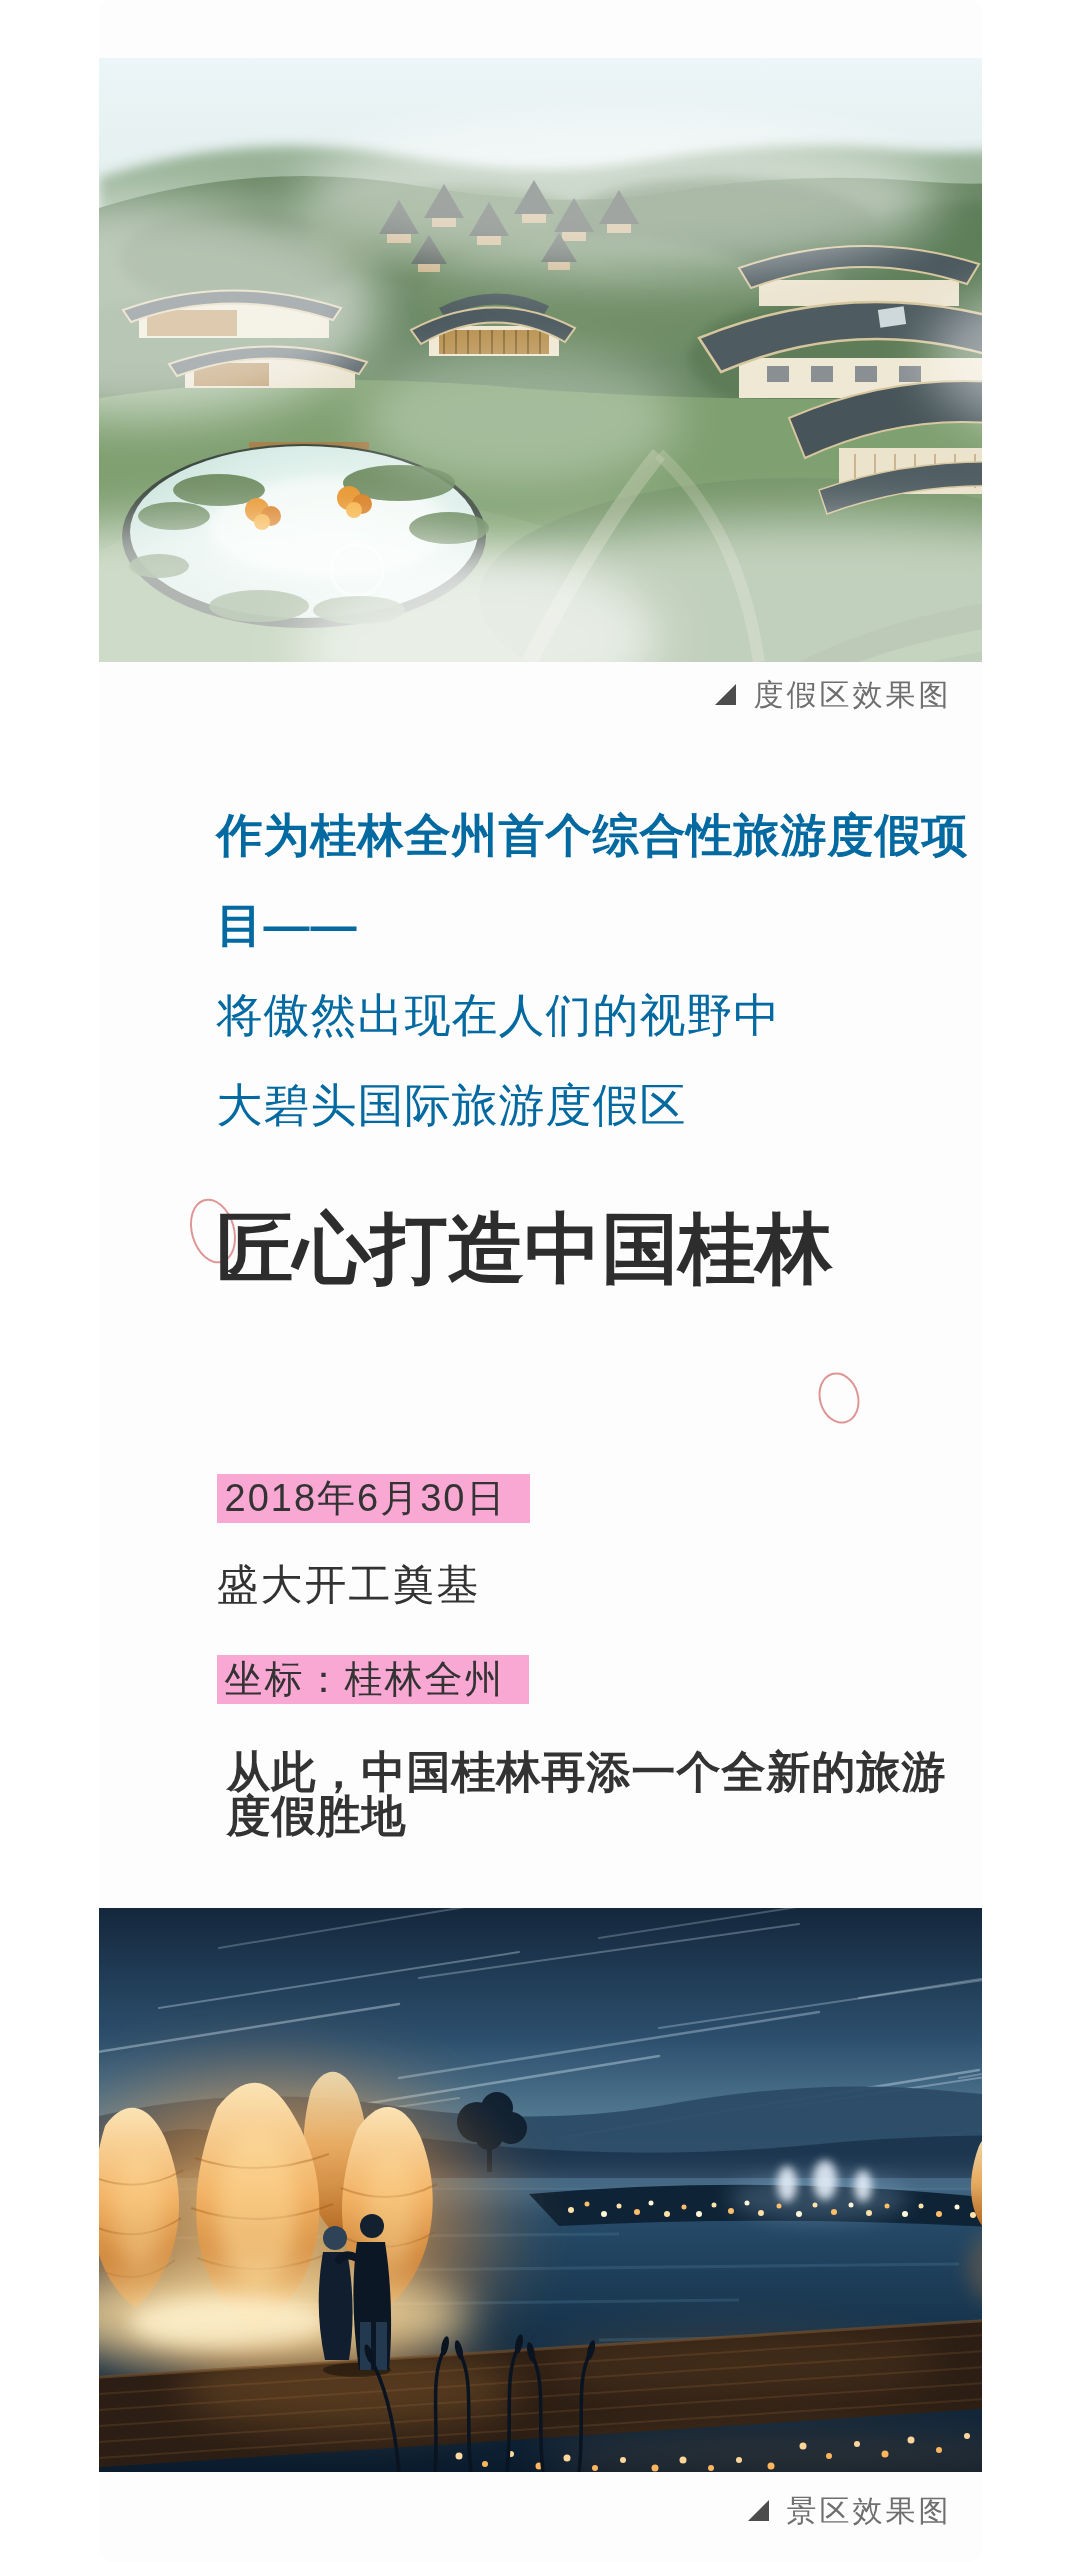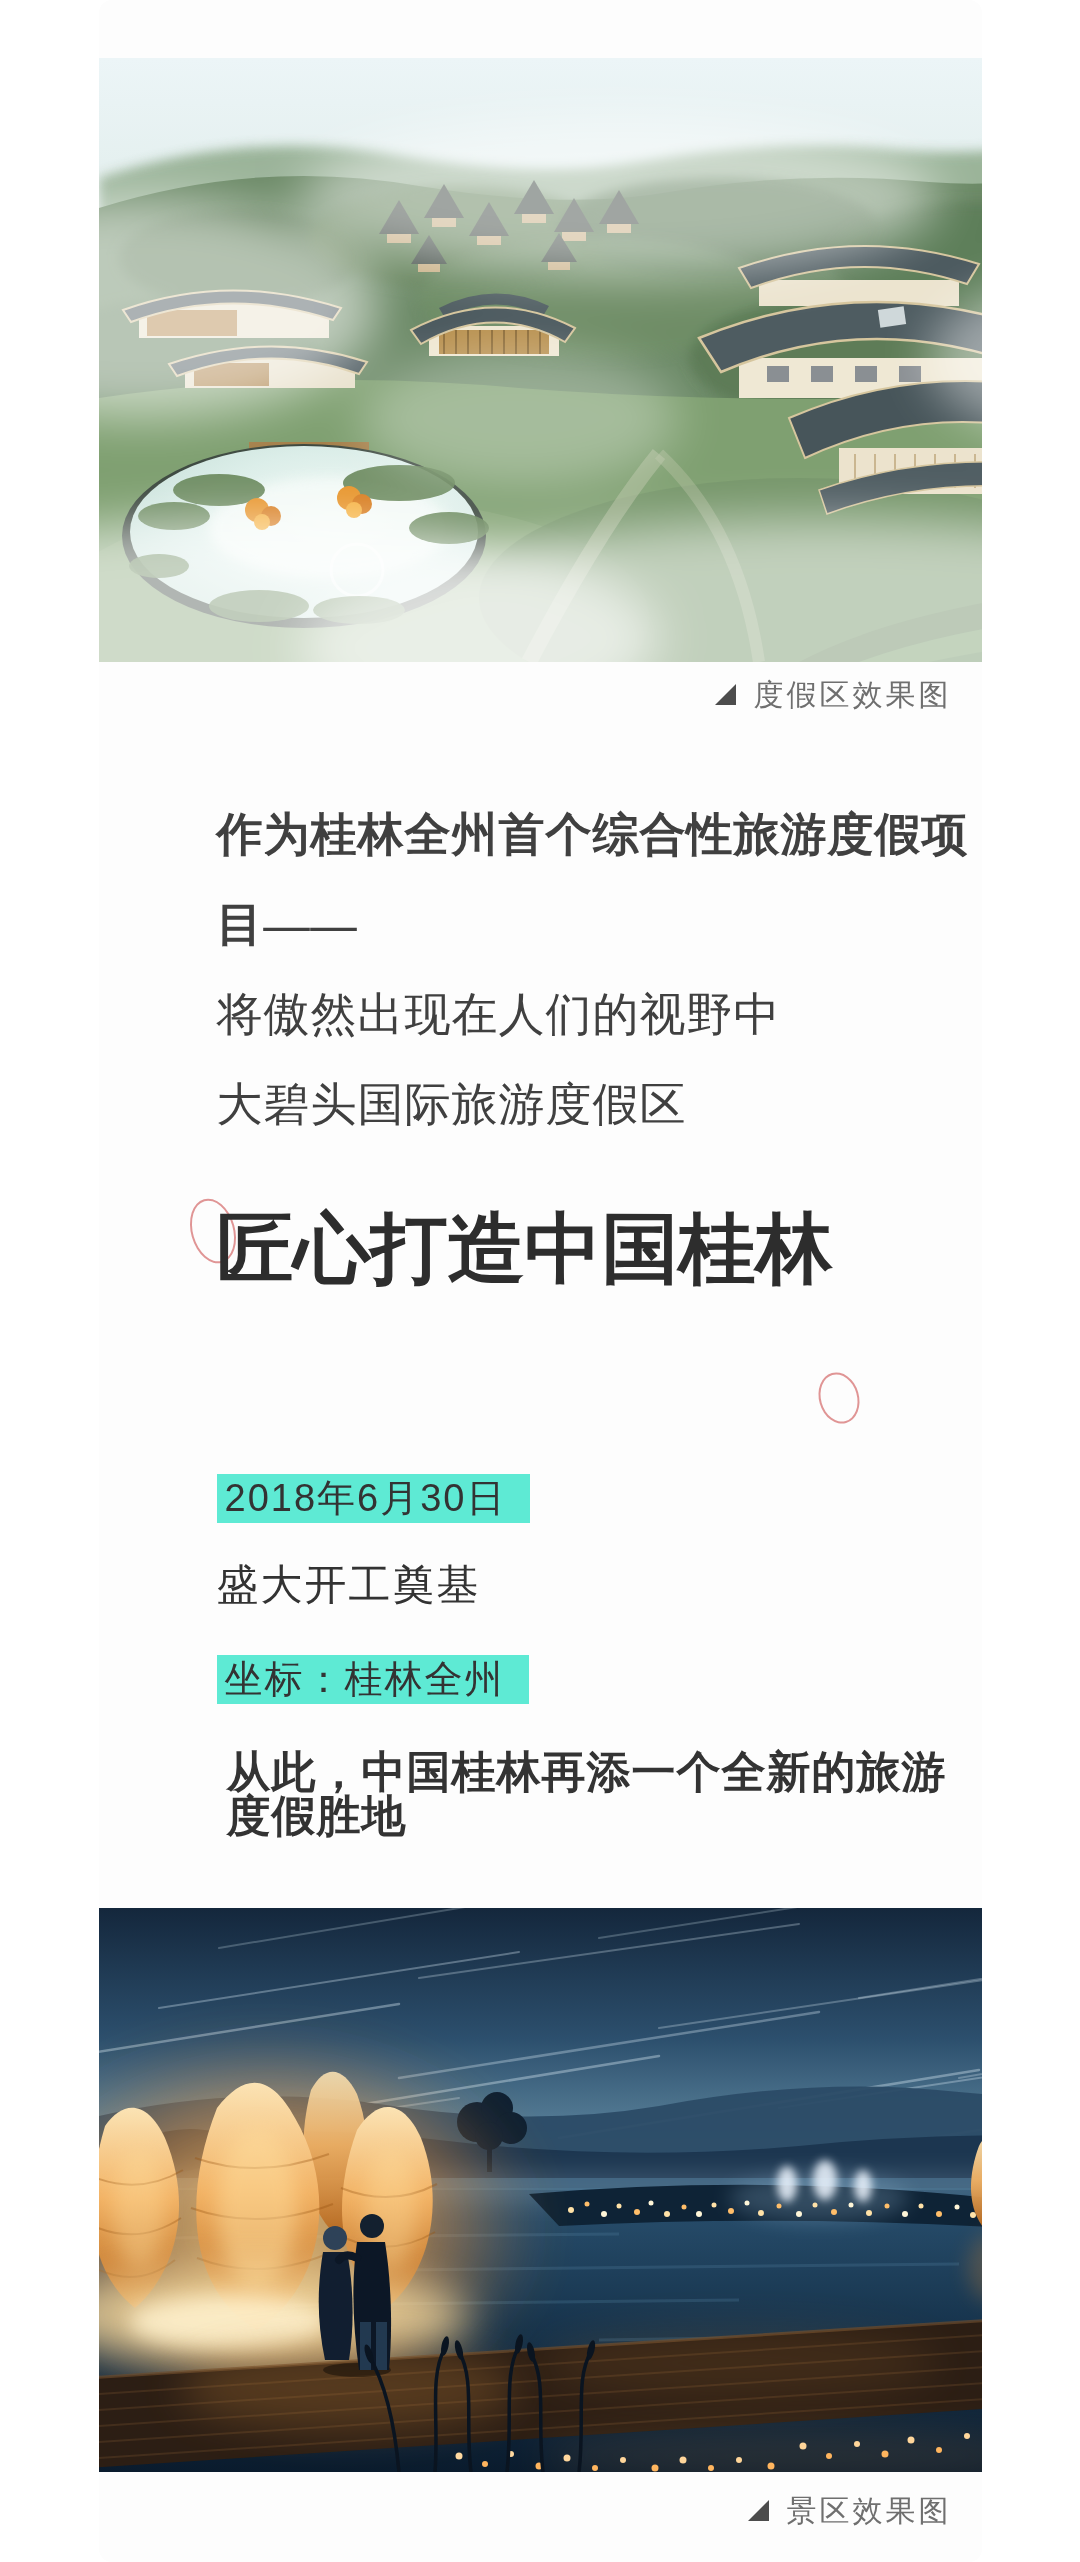--- a/index.html
+++ b/index.html
@@ -18,37 +18,37 @@
     position:absolute;right:30px;display:flex;align-items:center;gap:18px;
     color:#6f6f6f;font-size:30px;letter-spacing:3px;line-height:34px;
   }
   #hero-caption{top:678px;}
   #scene-caption{top:2494px;}
   .tri{
     width:0;height:0;border-left:21px solid transparent;
     border-bottom:21px solid #4c4c4c;margin-bottom:2px;
   }
 
-  .intro{position:absolute;left:118px;top:790px;font-size:46px;line-height:90px;color:#404040;letter-spacing:1px;font-family:Liberation Serif, serif;}
+  .intro{position:absolute;left:118px;top:790px;font-size:46px;line-height:90px;color:#0369a1;letter-spacing:1px;}
   .intro .b{font-weight:bold;}
 
   .headline{
     position:absolute;left:118px;top:1190px;
     font-family:"Liberation Serif","DejaVu Serif",serif;
     font-weight:600;font-size:77px;line-height:119px;color:#2d2d2d;letter-spacing:0px;text-align:right;
   }
   .oval{
     position:absolute;border:2px solid rgba(219,130,130,.85);border-radius:50%;
   }
   #oval-top{left:92px;top:1198px;width:40px;height:62px;transform:rotate(-16deg);}
   #oval-bottom{left:720px;top:1372px;width:36px;height:48px;transform:rotate(-16deg);}
 
   .details{position:absolute;left:118px;top:1474px;}
   .hl{
-    display:inline-block;background:#5eead4;color:#333;
+    display:inline-block;background:#f9a8d4;color:#333;
     font-size:38px;line-height:38px;padding:5px 24px 6px 8px;letter-spacing:2px;
   }
   #row-date{margin-bottom:41px;}
   #row-loc{margin-bottom:46px;}
   #row-action{font-size:42px;line-height:42px;letter-spacing:2px;margin-bottom:49px;}
   #row-closing{font-size:44px;line-height:44px;font-weight:bold;letter-spacing:1px;margin-left:10px;}
 </style>
 </head>
 <body>
 

